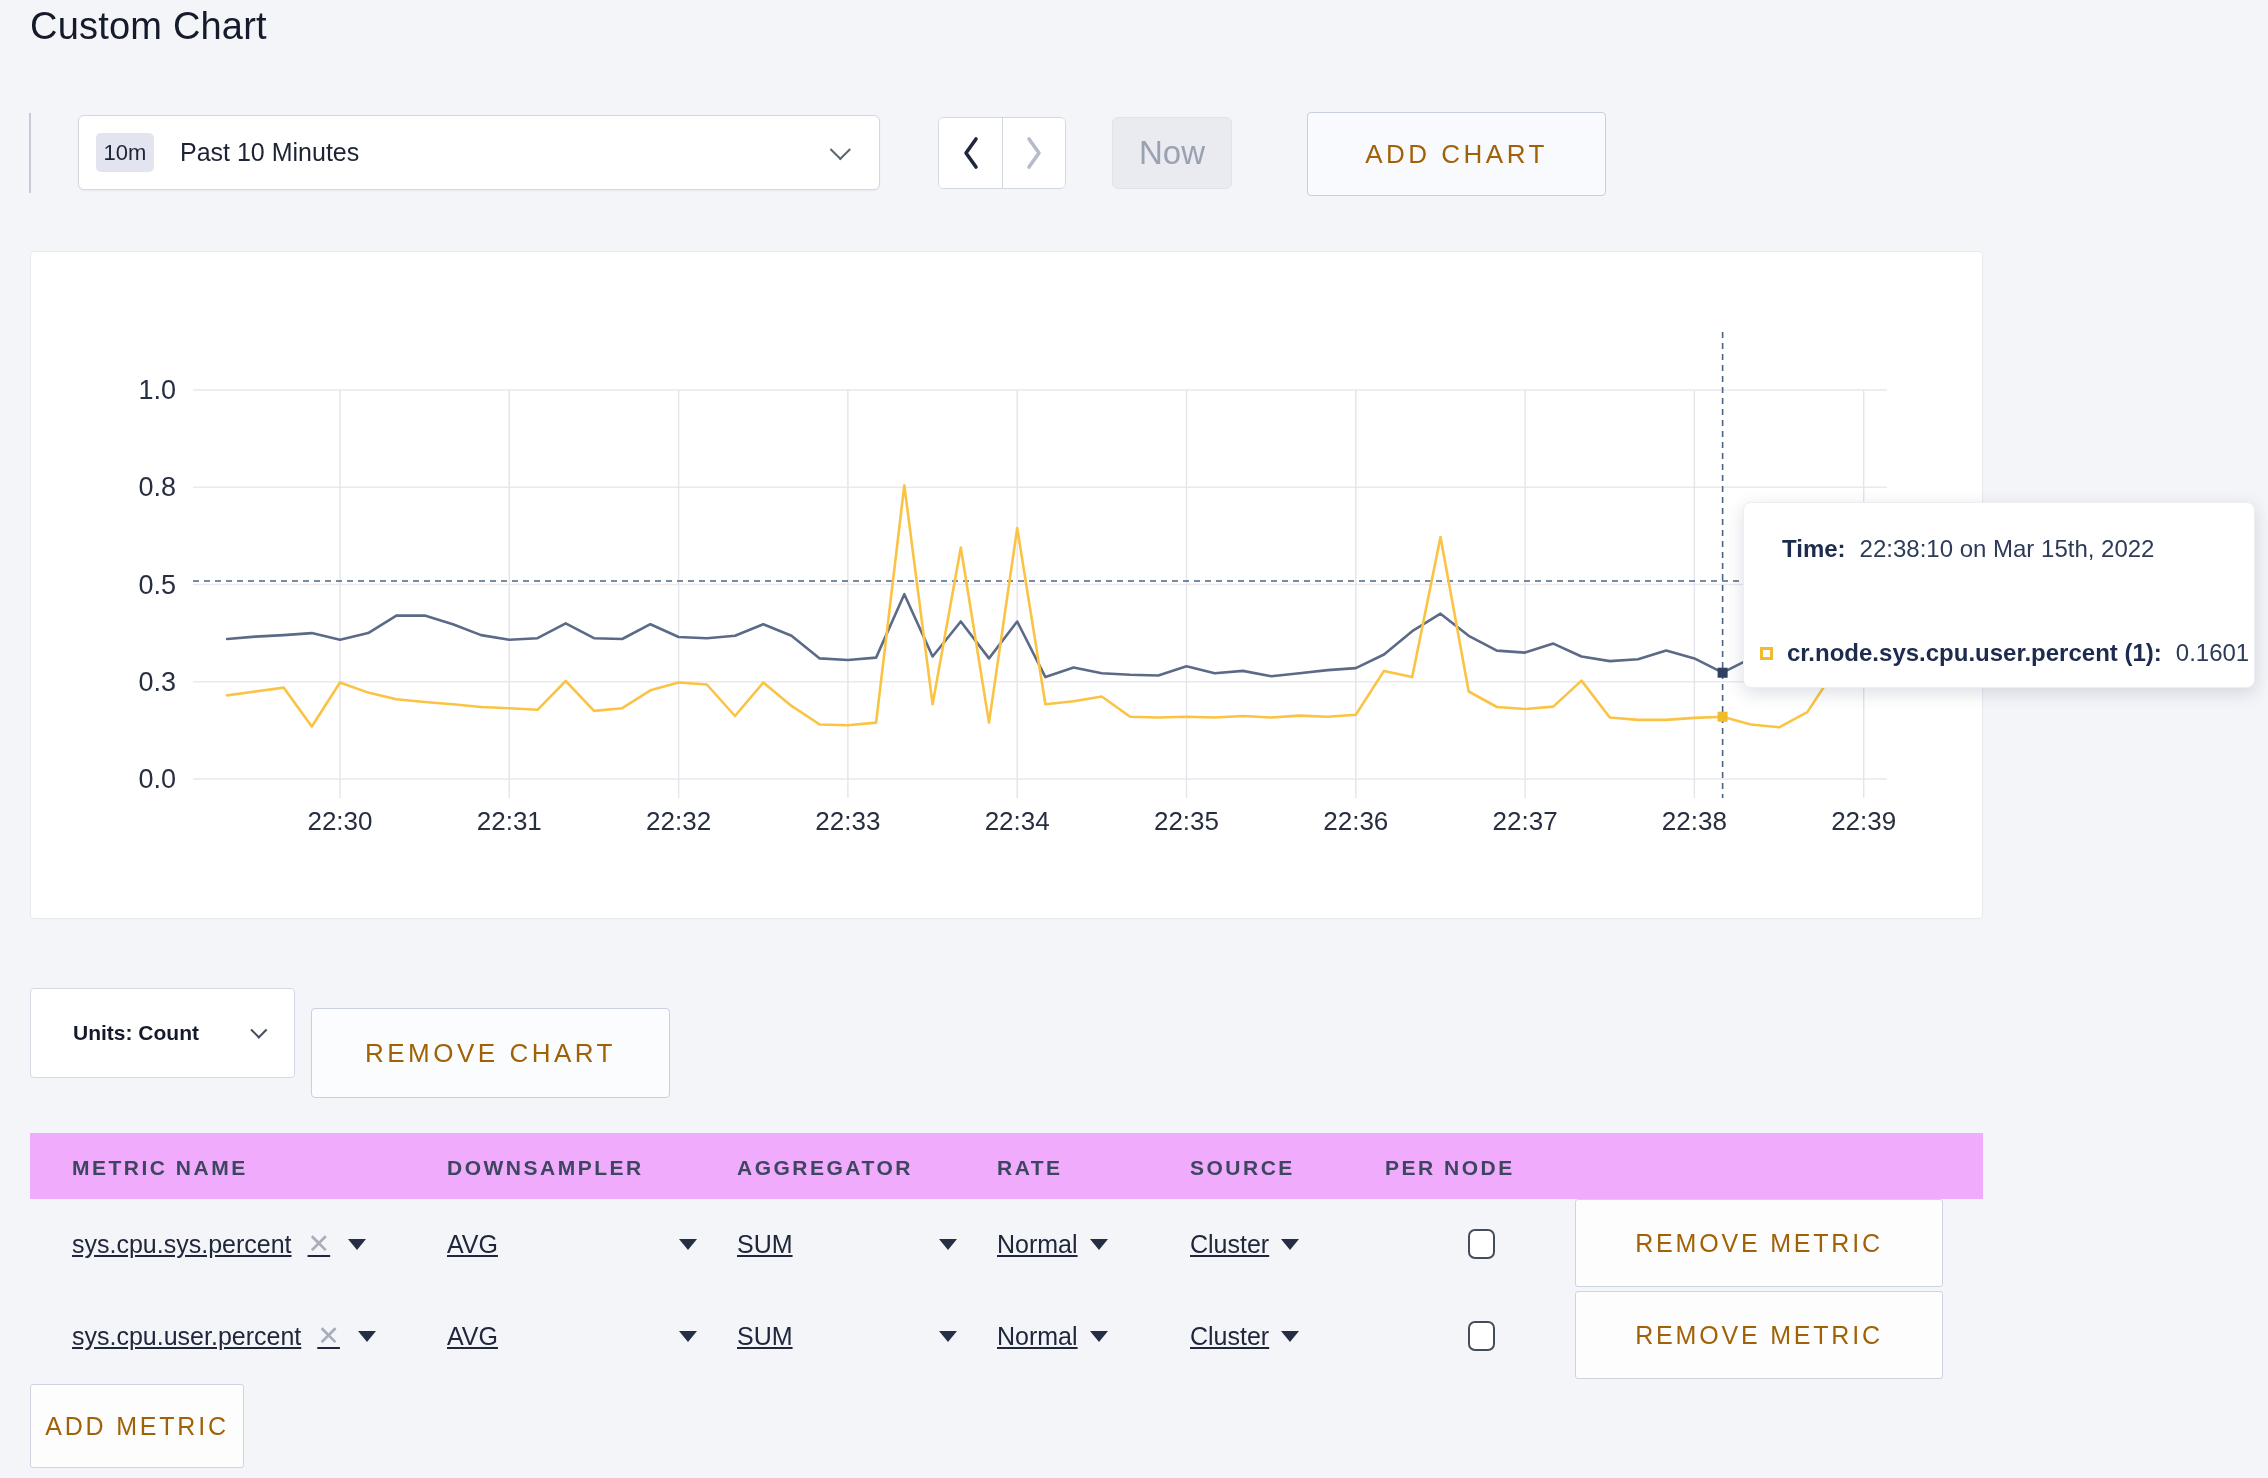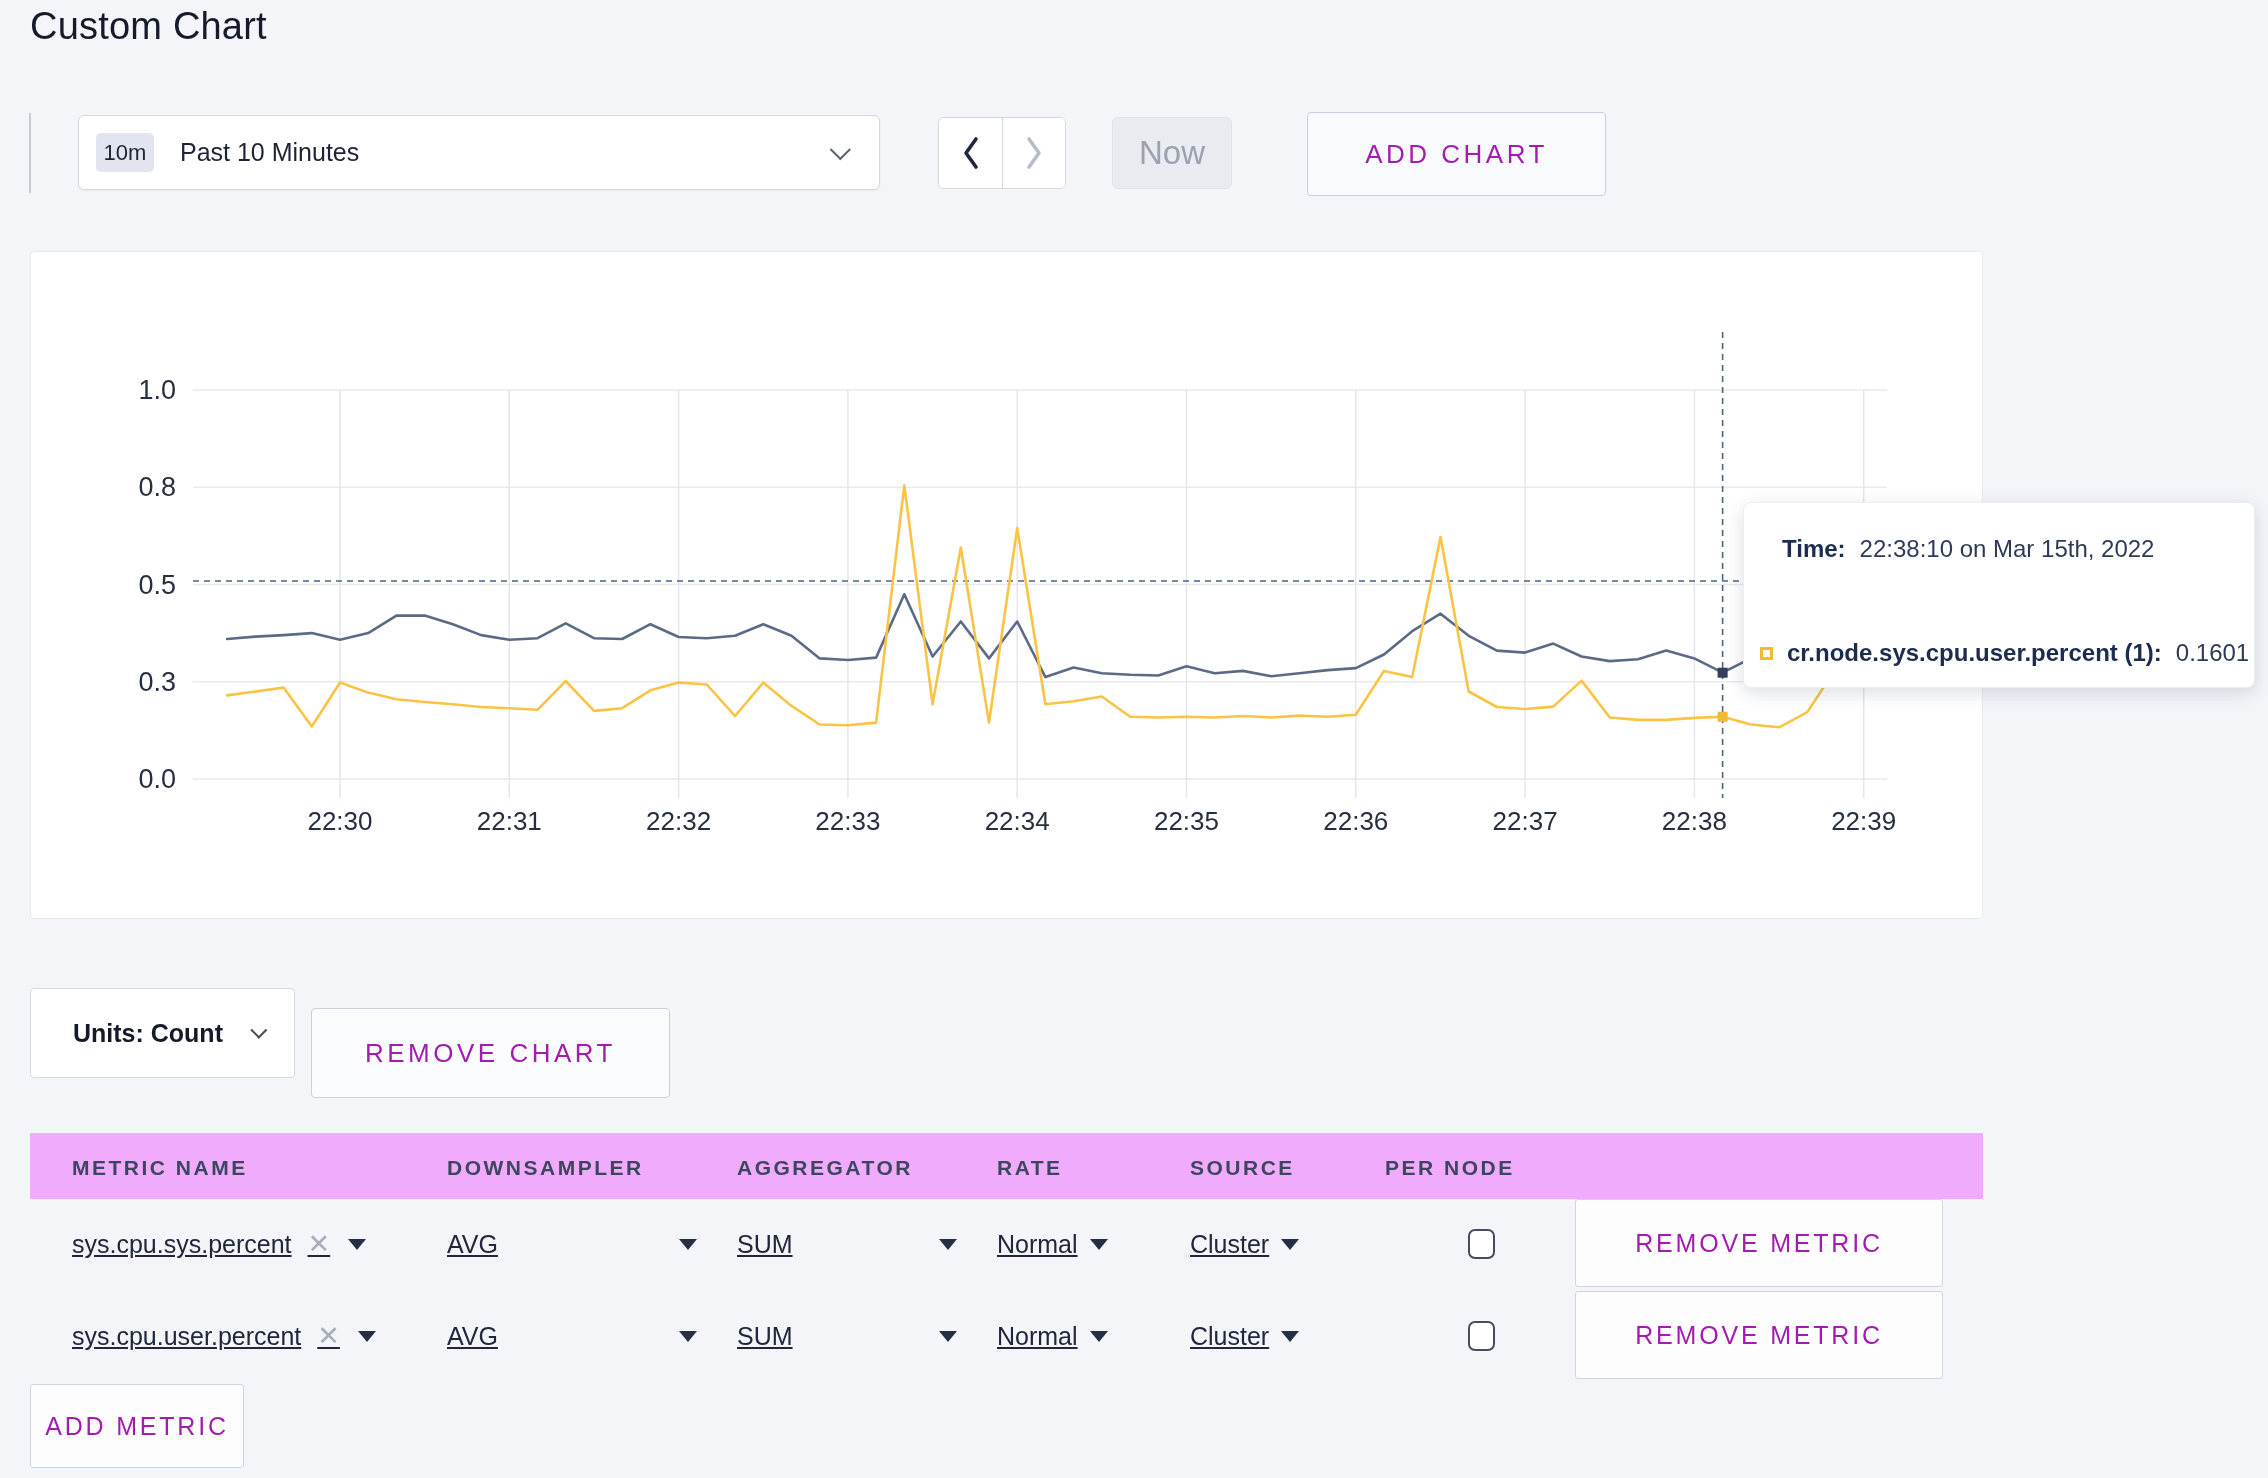--- a/index.html
+++ b/index.html
@@ -39,21 +39,21 @@
     background:#fff; border:1px solid #d3d7e0; border-radius:6px; overflow:hidden; }
   .nav-btn { width:50%; height:100%; display:flex; align-items:center; justify-content:center; cursor:pointer; background:#fff; border:none; }
   .nav-btn + .nav-btn { border-left:1px solid #d3d7e0; }
   .now-btn {
     left:1112px; top:117px; width:120px; height:72px;
     background:#e9ebf1; border:1px solid #dfe2ea; border-radius:6px;
     font-size:33px; color:#9aa1b0; display:flex; align-items:center; justify-content:center; cursor:default;
   }
   .btn-outline-blue {
     background:#f9fafd; border:1px solid #c7cede; border-radius:4px;
-    color:#a21caf; font-weight:500; letter-spacing:3.5px;
+    color:#a16207; font-weight:500; letter-spacing:3.5px;
     display:flex; align-items:center; justify-content:center; cursor:pointer;
   }
   .add-chart { left:1307px; top:112px; width:299px; height:84px; font-size:26px; }
 
   
   .chart-card { left:30px; top:251px; width:1953px; height:668px;
     background:#fff; border:1px solid #e7e9ef; border-radius:4px; }
   .chart-card svg { position:absolute; left:0; top:0; overflow:visible; }
 
   
@@ -69,21 +69,21 @@
   .tt-label { font-weight:700; }
   .tt-value { font-weight:400; color:#2e3b58; margin-left:14px; }
   .tt-swatch { width:13px; height:13px; border:3px solid #000; margin-right:14px; flex:none; }
 
   
   .units-btn {
     left:30px; top:988px; width:265px; height:90px;
     background:#fff; border:1px solid #d5d9e4; border-radius:4px;
     display:flex; align-items:center; cursor:pointer;
   }
-  .units-label { margin-left:42px; font-size:25px; font-weight:700; color:#15192a; }
+  .units-label { margin-left:42px; font-size:21px; font-weight:700; color:#15192a; }
   .units-btn .chev-down { margin-right:32px; width:12px; height:12px; border-width:2.2px; border-color:#454c5c; }
   .remove-chart { left:311px; top:988px; width:359px; height:90px; font-size:26px; background:#fbfcfe; border-color:#c9d0e0;margin-top:20px; }
 
   
   .mt-header { left:30px; top:1133px; width:1953px; height:66px; background:#f0abfc; }
   .mt-col {
     position:absolute; top:0; height:66px; line-height:70px;
     font-size:21px; font-weight:700; letter-spacing:2.5px; color:#3d465f; white-space:nowrap;
   }
   .mt-row { left:30px; width:1953px; height:92px; }

